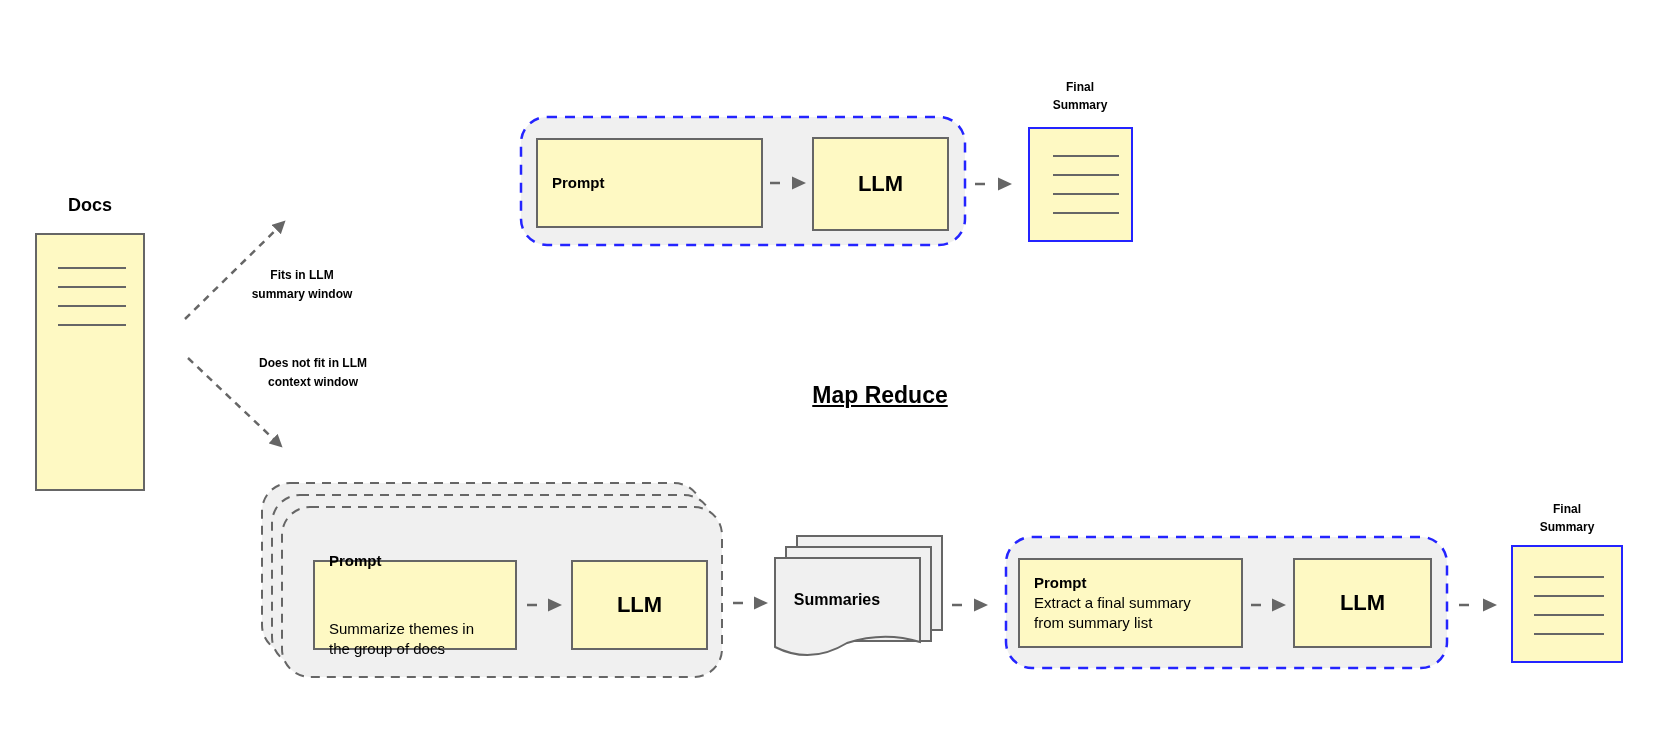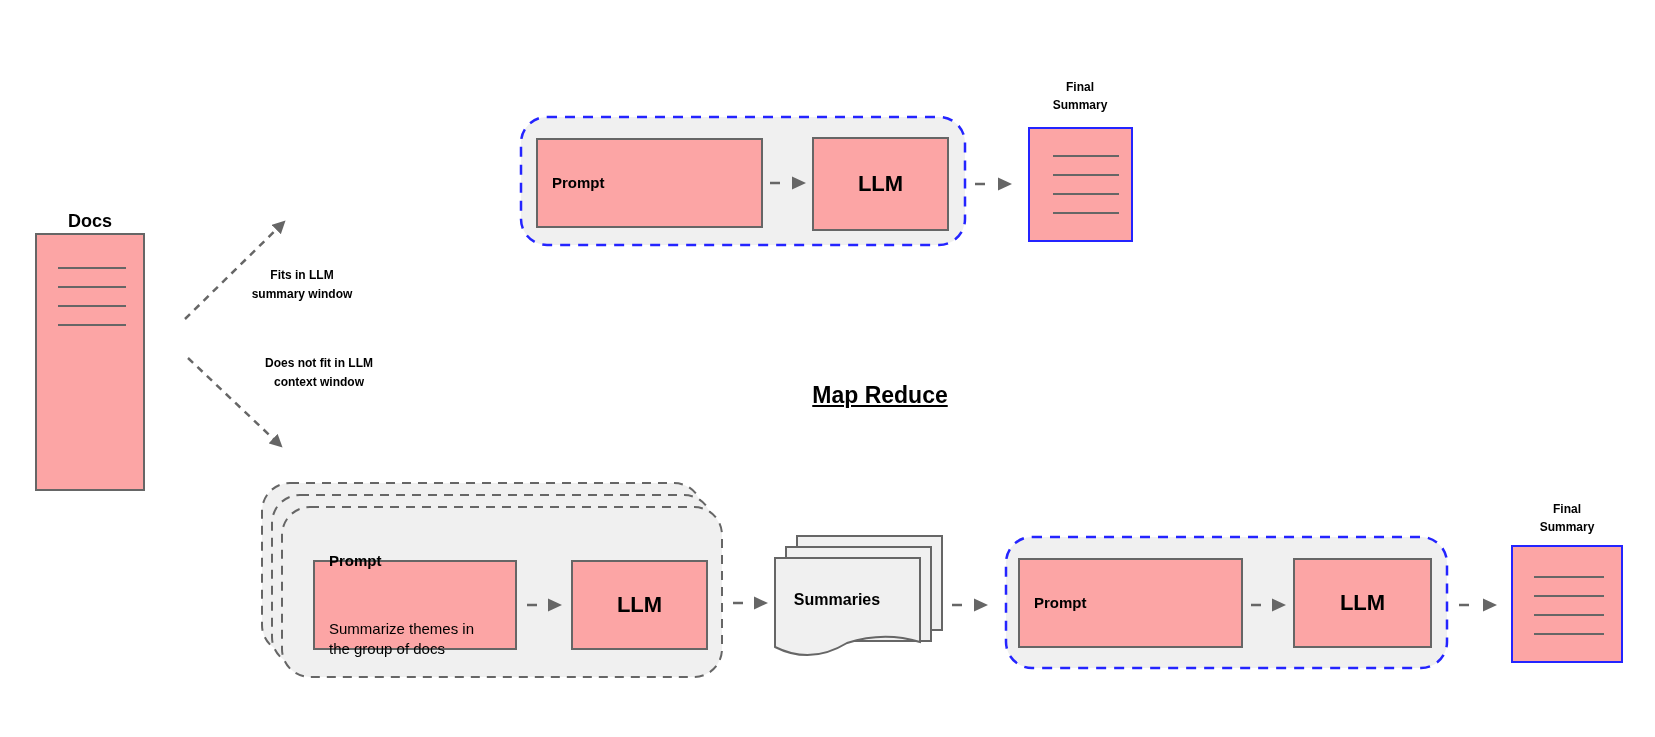--- a/index.html
+++ b/index.html
@@ -3,21 +3,21 @@
 <meta charset="utf-8">
 <style>
   html,body{margin:0;padding:0;background:#ffffff;}
   #canvas{
     position:relative;width:1655px;height:737px;background:#ffffff;
     font-family:"Liberation Sans",sans-serif;color:#000;overflow:hidden;
   }
   #wires{position:absolute;left:0;top:0;z-index:0;}
   .box{
     position:absolute;box-sizing:border-box;z-index:2;
-    border:2px solid #666666;background:#fca5a5;
+    border:2px solid #666666;background:#fef9c3;
   }
   .prompt-box{
     display:flex;flex-direction:column;justify-content:center;
     padding-left:14px;font-size:15px;line-height:20px;
   }
   .p-head{font-weight:bold;}
   .p-body{max-width:176px;}
   .p-body.narrow{max-width:150px;margin-top:48px;}
   .llm-box{display:flex;align-items:center;justify-content:center;font-weight:bold;font-size:22px;}
   .label{position:absolute;z-index:2;font-weight:bold;text-align:center;}
@@ -82,32 +82,32 @@
     <g>
       <line x1="1251" y1="605" x2="1261" y2="605" stroke="#666666" stroke-width="2.5"></line>
       <polygon points="1286,605 1272,598.5 1272,611.5" fill="#666666"></polygon>
     </g>
     <g>
       <line x1="1459" y1="605" x2="1469" y2="605" stroke="#666666" stroke-width="2.5"></line>
       <polygon points="1497,605 1483,598.5 1483,611.5" fill="#666666"></polygon>
     </g>
   </svg>
 
-  <div class="label" style="left:35px;top:211px;width:110px;font-size:18px;">Docs</div>
+  <div class="label" style="left:35px;top:195px;width:110px;font-size:18px;">Docs</div>
 
   <div class="box" style="left:35px;top:233px;width:110px;height:258px;">
     <div class="doc-line" style="left:21px;top:32px;width:68px;"></div>
     <div class="doc-line" style="left:21px;top:51px;width:68px;"></div>
     <div class="doc-line" style="left:21px;top:70px;width:68px;"></div>
     <div class="doc-line" style="left:21px;top:89px;width:68px;"></div>
   </div>
 
   <div class="label small-label two-line" style="left:212px;top:266px;width:180px;">Fits in LLM
 summary window</div>
-  <div class="label small-label two-line" style="left:209px;top:354px;width:220px;">Does not fit in LLM
+  <div class="label small-label two-line" style="left:203px;top:354px;width:220px;">Does not fit in LLM
 context window</div>
 
 
   <div class="box prompt-box" style="left:536px;top:138px;width:227px;height:90px;">
     <div class="p-head">Prompt</div>
   </div>
 
   <div class="box llm-box" style="left:812px;top:137px;width:137px;height:94px;">
     <span>LLM</span>
   </div>
@@ -130,20 +130,21 @@
   </div>
 
   <div class="box llm-box" style="left:571px;top:560px;width:137px;height:90px;">
     <span>LLM</span>
   </div>
 
   <div class="summaries-label" style="left:775px;top:556px;width:124px;height:88px;">Summaries</div>
 
   <div class="box prompt-box" style="left:1018px;top:558px;width:225px;height:90px;">
     <div class="p-head">Prompt</div>
+    <div class="p-body">Extract a final summary from summary list</div>
   </div>
 
   <div class="box llm-box" style="left:1293px;top:558px;width:139px;height:90px;">
     <span>LLM</span>
   </div>
 
   <div class="label small-label two-line" style="left:1507px;top:500px;width:120px;line-height:18px;">Final
 Summary</div>
 
   <div class="box doc-frame" style="left:1511px;top:545px;width:112px;height:118px;">

